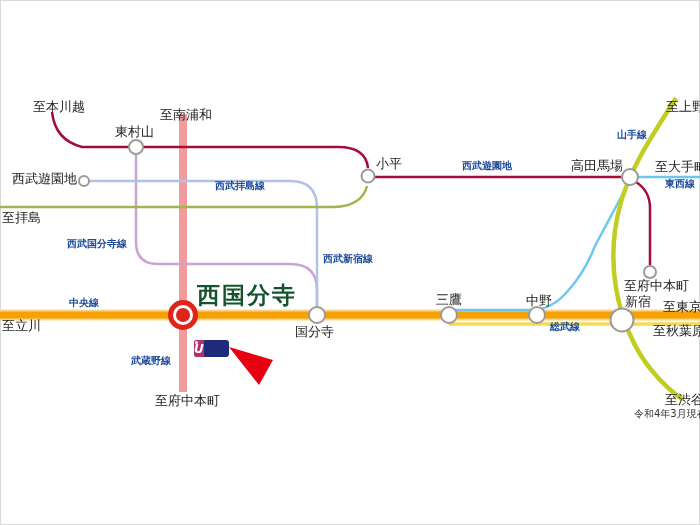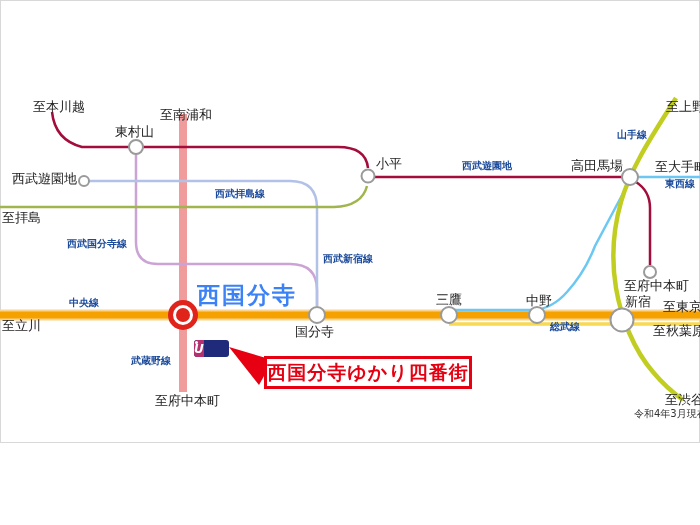--- a/index.html
+++ b/index.html
@@ -1,27 +1,27 @@
 <!DOCTYPE html>
 <html><head>
 <meta charset="utf-8">
 <style>
   html,body{margin:0;padding:0;background:#fff;}
   #stage{
-    position:relative;width:700px;height:443px;background:#ffffff;
+    position:relative;width:700px;height:525px;background:#ffffff;
     font-family:"DejaVu Sans","Liberation Sans",sans-serif;
     box-shadow:inset 0 0 0 1px #d8d8d8;overflow:hidden;
   }
   svg{position:absolute;left:0;top:0;}
   .lbl{position:absolute;font-size:13px;color:#222;white-space:nowrap;line-height:1.1;}
   .blu{font-size:10px;font-weight:bold;color:#1b4a9b;font-family:Liberation Mono, monospace;}
   .sml{font-size:10px;color:#333;letter-spacing:0;}
   .title-red{
     position:absolute;left:197px;top:280px;font-size:23px;font-weight:bold;
-    color:#3b82f6;white-space:nowrap;letter-spacing:2px;
+    color:#14532d;white-space:nowrap;letter-spacing:2px;
   }
   .banner{
     position:absolute;left:264px;top:356px;width:202px;height:27px;
     border:3px solid #e60012;background:#fff;color:#e60012;
     font-size:19px;font-weight:bold;white-space:nowrap;
     display:flex;align-items:center;justify-content:center;letter-spacing:1px;
   }
   .ur{
     position:absolute;left:194px;top:340px;width:35px;height:17px;
     background:#1f2a7b;border-radius:3px;display:flex;align-items:center;overflow:hidden;
@@ -101,31 +101,30 @@
   <div class="lbl" style="left:571px;top:159px">高田馬場</div>
   <div class="lbl" style="left:624px;top:279px">至府中本町</div>
   <div class="lbl" style="left:625px;top:295px">新宿</div>
   <div class="lbl" style="left:526px;top:294px">中野</div>
   <div class="lbl" style="left:436px;top:293px">三鷹</div>
   <div class="lbl" style="left:295px;top:325px">国分寺</div>
 
   <div class="lbl blu" style="left:462px;top:161px">西武遊園地</div>
   <div class="lbl blu" style="left:617px;top:130px">山手線</div>
   <div class="lbl blu" style="left:665px;top:179px">東西線</div>
-  <div class="lbl blu" style="left:215px;top:189px">西武拝島線</div>
+  <div class="lbl blu" style="left:215px;top:181px">西武拝島線</div>
   <div class="lbl blu" style="left:67px;top:239px">西武国分寺線</div>
   <div class="lbl blu" style="left:323px;top:254px">西武新宿線</div>
   <div class="lbl blu" style="left:69px;top:298px">中央線</div>
   <div class="lbl blu" style="left:550px;top:322px">総武線</div>
   <div class="lbl blu" style="left:131px;top:356px">武蔵野線</div>
 
   <div class="title-red">西国分寺</div>
 
   <div class="ur">
     <span class="ur-u">U</span>
     <span class="ur-txt">UR</span>
   </div>
 
-  <div class="banner">西国分寺ゆかり四番街</div>
 
   <div class="lbl sml" style="left:634px;top:408px">令和4年3月現在</div>
 
 </div>
 
 </body></html>

